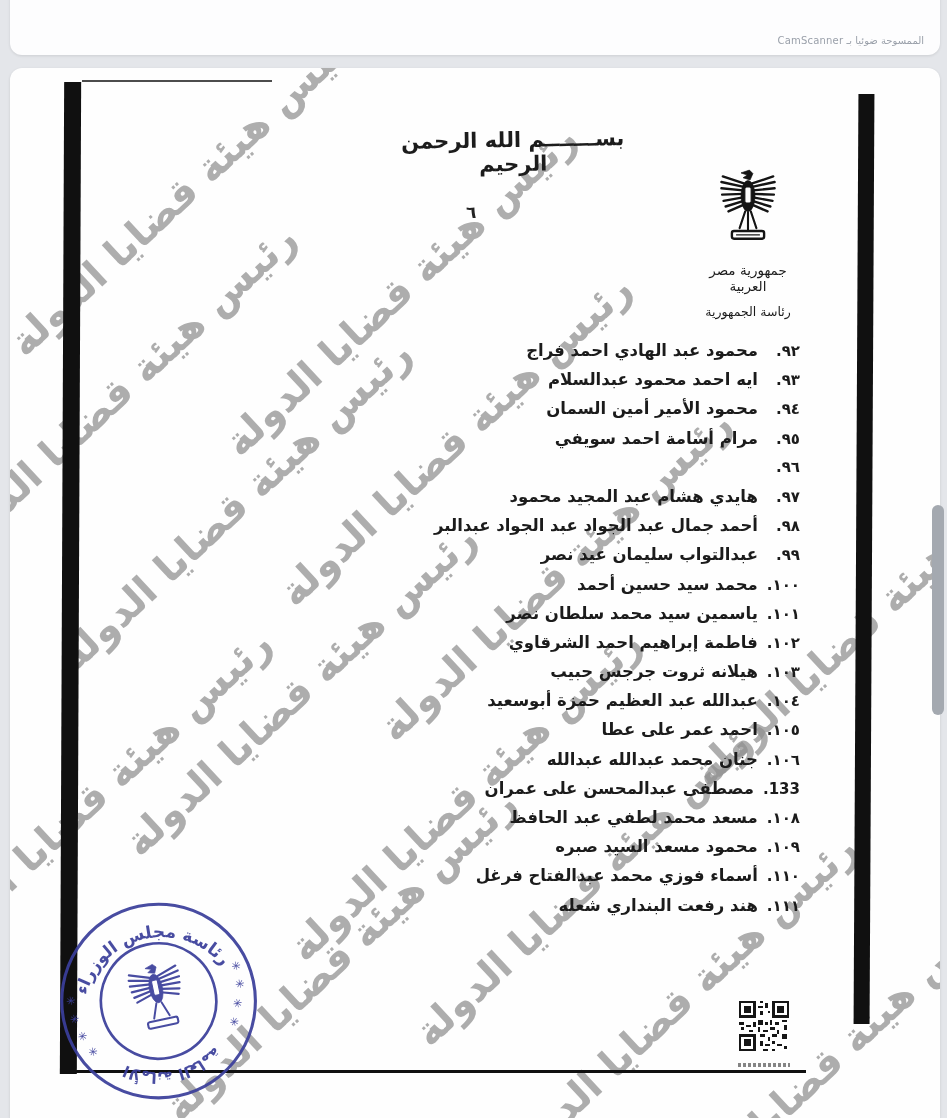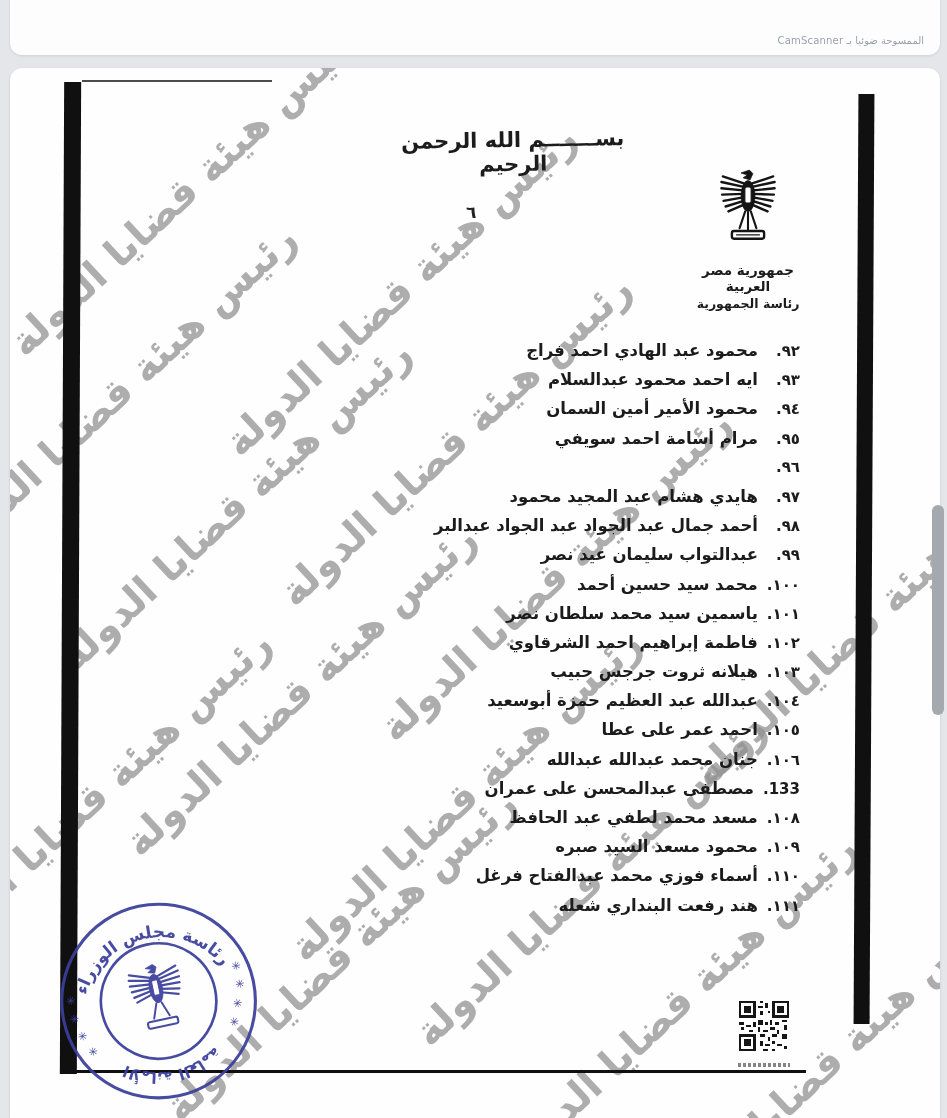--- a/index.html
+++ b/index.html
@@ -39,22 +39,22 @@
   .line-top{left:72px;top:12px;width:190px;height:2px;opacity:.75;}
   .line-bottom{left:54px;top:1002px;width:742px;height:3px;}
   
   .bismillah{
     position:absolute;left:368px;top:60px;width:270px;z-index:2;
     direction:rtl;text-align:center;font-size:21px;font-weight:bold;color:#1c1c1c;
     transform:rotate(-1deg);
   }
   .page-num{position:absolute;left:456px;top:134px;z-index:2;font-size:17px;font-weight:bold;color:#222;}
   .emblem{position:absolute;left:682px;top:100px;width:112px;z-index:2;text-align:center;direction:rtl;}
-  .emblem .t1{font-size:13.5px;font-weight:bold;color:#1b1b1b;margin-top:6px;letter-spacing:-.3px;text-align:center;}
-  .emblem .t2{font-size:12.5px;font-weight:bold;color:#1b1b1b;margin-top:2px;}
+  .emblem .t1{font-size:13.5px;font-weight:normal;color:#1b1b1b;margin-top:6px;letter-spacing:-.3px;text-align:center;}
+  .emblem .t2{font-size:12.5px;font-weight:normal;color:#1b1b1b;margin-top:10px;}
   
   .name-list{
     position:absolute;right:140px;top:273px;z-index:2;
     direction:rtl;color:#1b1b1b;
   }
   .row{display:flex;align-items:baseline;height:29.2px;gap:9px;}
   .row .num{font-size:15px;font-weight:bold;min-width:33px;}
   .row .name{font-size:16.5px;font-weight:bold;white-space:nowrap;}
   
   .stamp{position:absolute;left:46px;top:830px;z-index:4;transform:rotate(-12deg);opacity:.93;}

